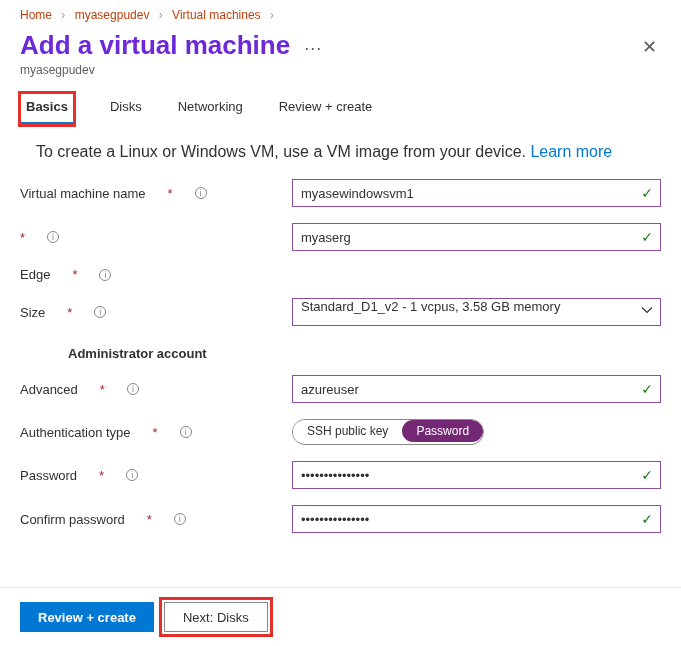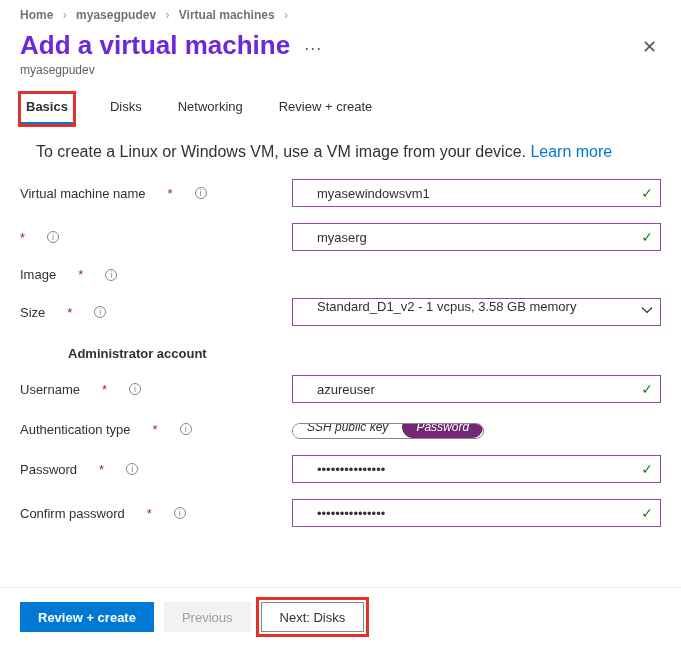--- a/index.html
+++ b/index.html
@@ -10,21 +10,21 @@
     background: #fff;
     width: 681px;
     height: 646px;
     overflow: hidden;
   }
   .breadcrumb {
     padding: 8px 20px 4px;
     font-size: 12px;
     color: #605e5c;
   }
-  .breadcrumb a { color: #737373; text-decoration: none; cursor: pointer; font-weight: bold; }
+  .breadcrumb a { color: #c2410c; text-decoration: none; cursor: pointer; }
   .breadcrumb .sep { margin: 0 6px; color: #a19f9d; }
   .header-row {
     display: flex; align-items: flex-start; justify-content: space-between;
     padding: 4px 20px 0;
   }
   .title-block h1 {
     font-size: 26px; font-weight: 700; color: #6d28d9; display: inline-block;
   }
   .title-block .ellipsis { font-size: 18px; margin-left: 10px; color: #605e5c; cursor: pointer;}
   .subtitle { font-size: 12px; color: #605e5c; padding: 2px 20px 16px; }
@@ -50,39 +50,39 @@
     width: 272px; display: flex; align-items: center; gap: 22px; font-size: 13px;
   }
   .req { color: #a4262c; }
   .info-icon {
     width: 12px; height: 12px; border: 1px solid #8a8886; border-radius: 50%;
     display: inline-flex; align-items: center; justify-content: center;
     font-size: 9px; color: #8a8886; font-style: normal; cursor: help;
   }
   .input-col { flex: 1; position: relative; }
   .text-input, .select-box {
-    width: 100%; height: 28px; border: 1px solid #8c4da6; padding: 0 30px 0 24px;
+    width: 100%; height: 28px; border: 1px solid #8c4da6; padding: 0 30px 0 8px;
     font-size: 13px; font-family: inherit; color: #323130; background: #fff;
   }
   .select-box { cursor: pointer; }
   .valid-icon {
     position: absolute; right: 8px; top: 50%; transform: translateY(-50%);
     color: #107c10; font-size: 14px; pointer-events: none;
   }
   .chev-icon {
     position: absolute; right: 8px; top: 50%; transform: translateY(-50%);
     pointer-events: none;
   }
   .chev-icon svg { width: 12px; height: 12px; }
   .section-h {
     font-weight: 600; font-size: 13px; padding: 4px 20px 14px; margin-left: 48px;
   }
   .pill-group {
     display: inline-flex; border: 1px solid #8a8886; border-radius: 14px; overflow: hidden;
-    height: 16px; align-items: flex-end; font-style: italic;
+    height: 26px; align-items: flex-start;
   }
   .pill {
     padding: 0 14px; font-size: 12px; line-height: 22px; cursor: pointer;
     background: #fff; color: #323130;
   }
   .pill.selected {
     background: #742774; color: #fff; border-radius: 12px;
   }
   .footer {
     position: absolute; bottom: 0; left: 0; right: 0;
@@ -149,21 +149,21 @@
       <span class="info-icon">i</span>
     </div>
     <div class="input-col">
       <input class="text-input" value="myaserg" style="">
       <span class="valid-icon">✓</span>
     </div>
   </div>
 
   <div class="row">
     <div class="label-col">
-      <span>Image</span>
+      <span>Edge</span>
       <span class="req">*</span>
       <span class="info-icon">i</span>
     </div>
   </div>
 
   <div class="row">
     <div class="label-col">
       <span>Size</span>
       <span class="req">*</span>
       <span class="info-icon">i</span>
@@ -175,21 +175,21 @@
           </svg></span>
     </div>
   </div>
 </div>
 
 <div class="section-h">Administrator account</div>
 
 <div class="form">
   <div class="row">
     <div class="label-col">
-      <span>Username</span>
+      <span>Advanced</span>
       <span class="req">*</span>
       <span class="info-icon">i</span>
     </div>
     <div class="input-col">
       <input class="text-input" value="azureuser" style="">
       <span class="valid-icon">✓</span>
     </div>
   </div>
 
   <div class="row">
@@ -226,15 +226,14 @@
     </div>
     <div class="input-col">
       <input class="text-input" value="•••••••••••••••" style="">
       <span class="valid-icon">✓</span>
     </div>
   </div>
 </div>
 
 <div class="footer">
   <button class="btn btn-primary">Review + create</button>
-  <button class="btn btn-disabled">Previous</button>
   <button class="btn btn-outline hl-red-box">Next: Disks</button>
 </div>
 
 </body></html>

